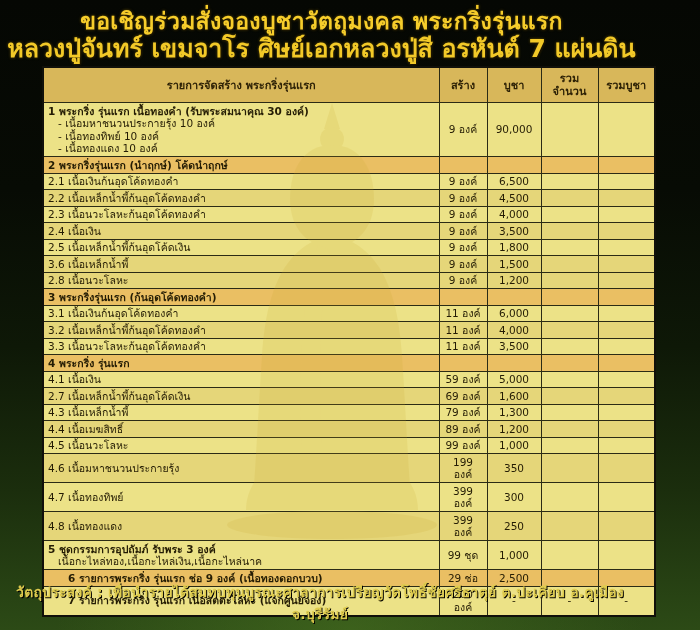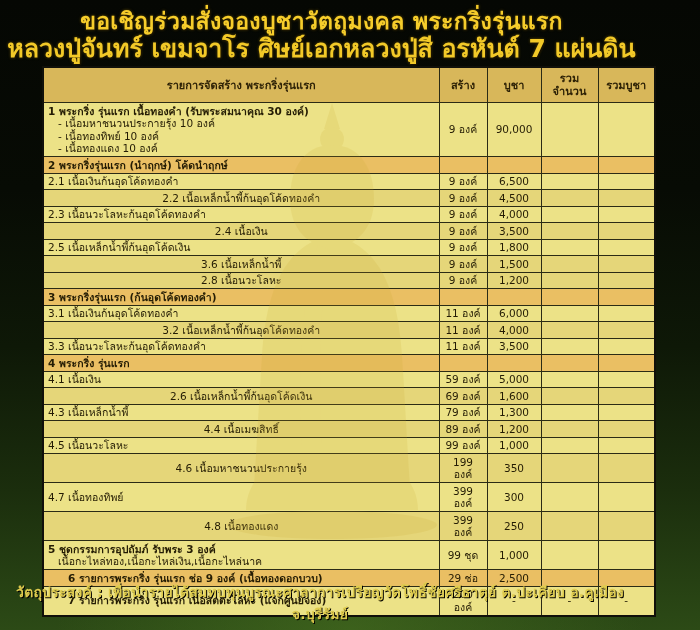--- a/index.html
+++ b/index.html
@@ -17,21 +17,21 @@
   .table-wrap{position:absolute;left:42px;top:66px;width:612px;z-index:1;}
   table{width:100%;border-collapse:collapse;table-layout:fixed;border:2px solid #10100a;}
   col.c-item{width:396px;}col.c-built{width:48px;}col.c-price{width:54px;}
   col.c-qty{width:57px;}col.c-amt{width:57px;}
   th{background:#d8b75a;color:#2e2206;font-size:11px;font-weight:bold;
      padding:4px 2px;border:1px solid #2b2b15;line-height:13px;}
   td{border:1px solid #2b2b15;color:#241c04;font-size:10.5px;line-height:12.5px;
      padding:1.5px 4px;vertical-align:middle;}
   td.num{text-align:center;}
   .bg-light{background:#ece287;}
-  .bg-light2{background:#e5d679;text-align:center;}
+  .bg-light2{background:#e5d679;}
   .bg-tan{background:#eabf63;}
   tr.sec td{font-weight:bold;}
   tr.itemrow td.item{font-weight:bold;padding-left:24px;}
   td.item .mainline{font-weight:bold;}
   td.item .subline{padding-left:10px;font-weight:normal;}
   .footer{position:absolute;bottom:5px;left:0;width:640px;text-align:center;z-index:2;
     color:#decb4e;font-size:14px;font-weight:bold;
     text-shadow:1px 1px 0 #000;letter-spacing:.2px;}
   .watermark{position:absolute;left:222px;top:95px;width:220px;height:445px;
     z-index:3;opacity:.15;pointer-events:none;}
@@ -169,21 +169,21 @@
             <td class="num bg-tan"></td>
           </tr>
           <tr>
             <td class="item bg-light">4.1 เนื้อเงิน</td>
             <td class="num bg-light">59 องค์</td>
             <td class="num bg-light">5,000</td>
             <td class="num bg-light"></td>
             <td class="num bg-light"></td>
           </tr>
           <tr>
-            <td class="item bg-light2">2.6 เนื้อเหล็กน้ำพี้ก้นอุดโค้ดเงิน</td>
+            <td class="item bg-light2">2.7 เนื้อเหล็กน้ำพี้ก้นอุดโค้ดเงิน</td>
             <td class="num bg-light2">69 องค์</td>
             <td class="num bg-light2">1,600</td>
             <td class="num bg-light2"></td>
             <td class="num bg-light2"></td>
           </tr>
           <tr>
             <td class="item bg-light">4.3 เนื้อเหล็กน้ำพี้</td>
             <td class="num bg-light">79 องค์</td>
             <td class="num bg-light">1,300</td>
             <td class="num bg-light"></td>

